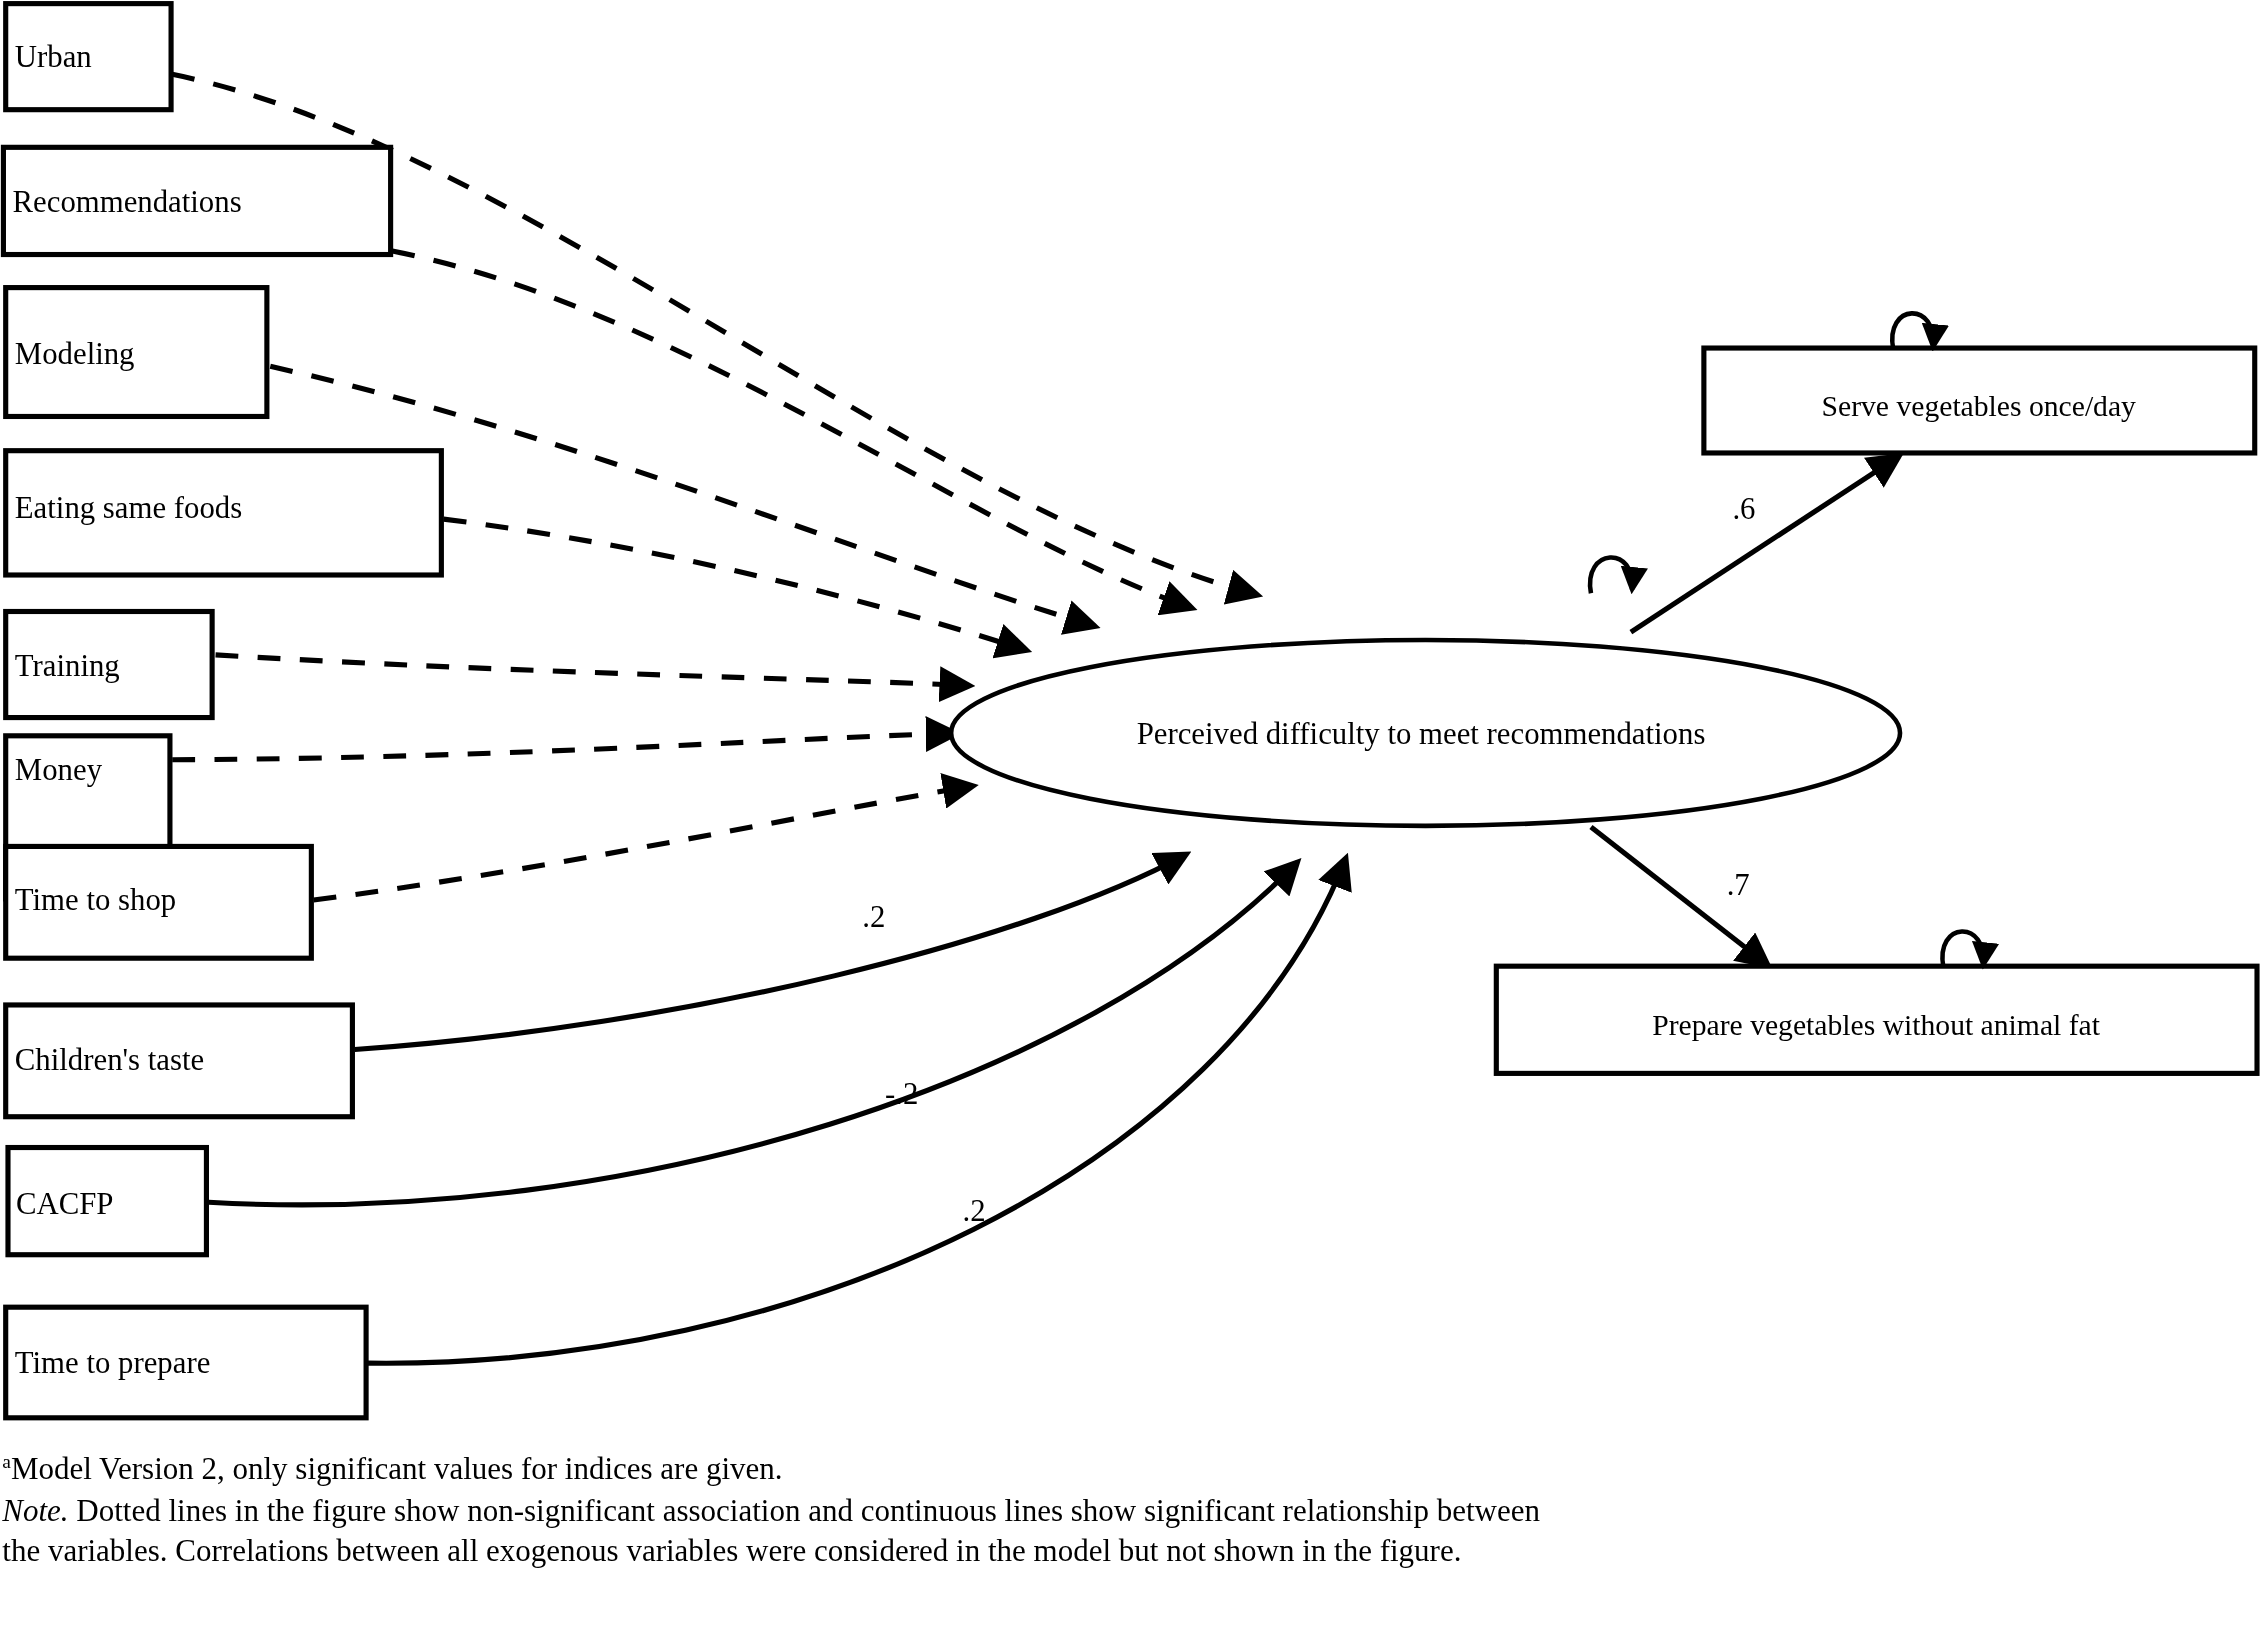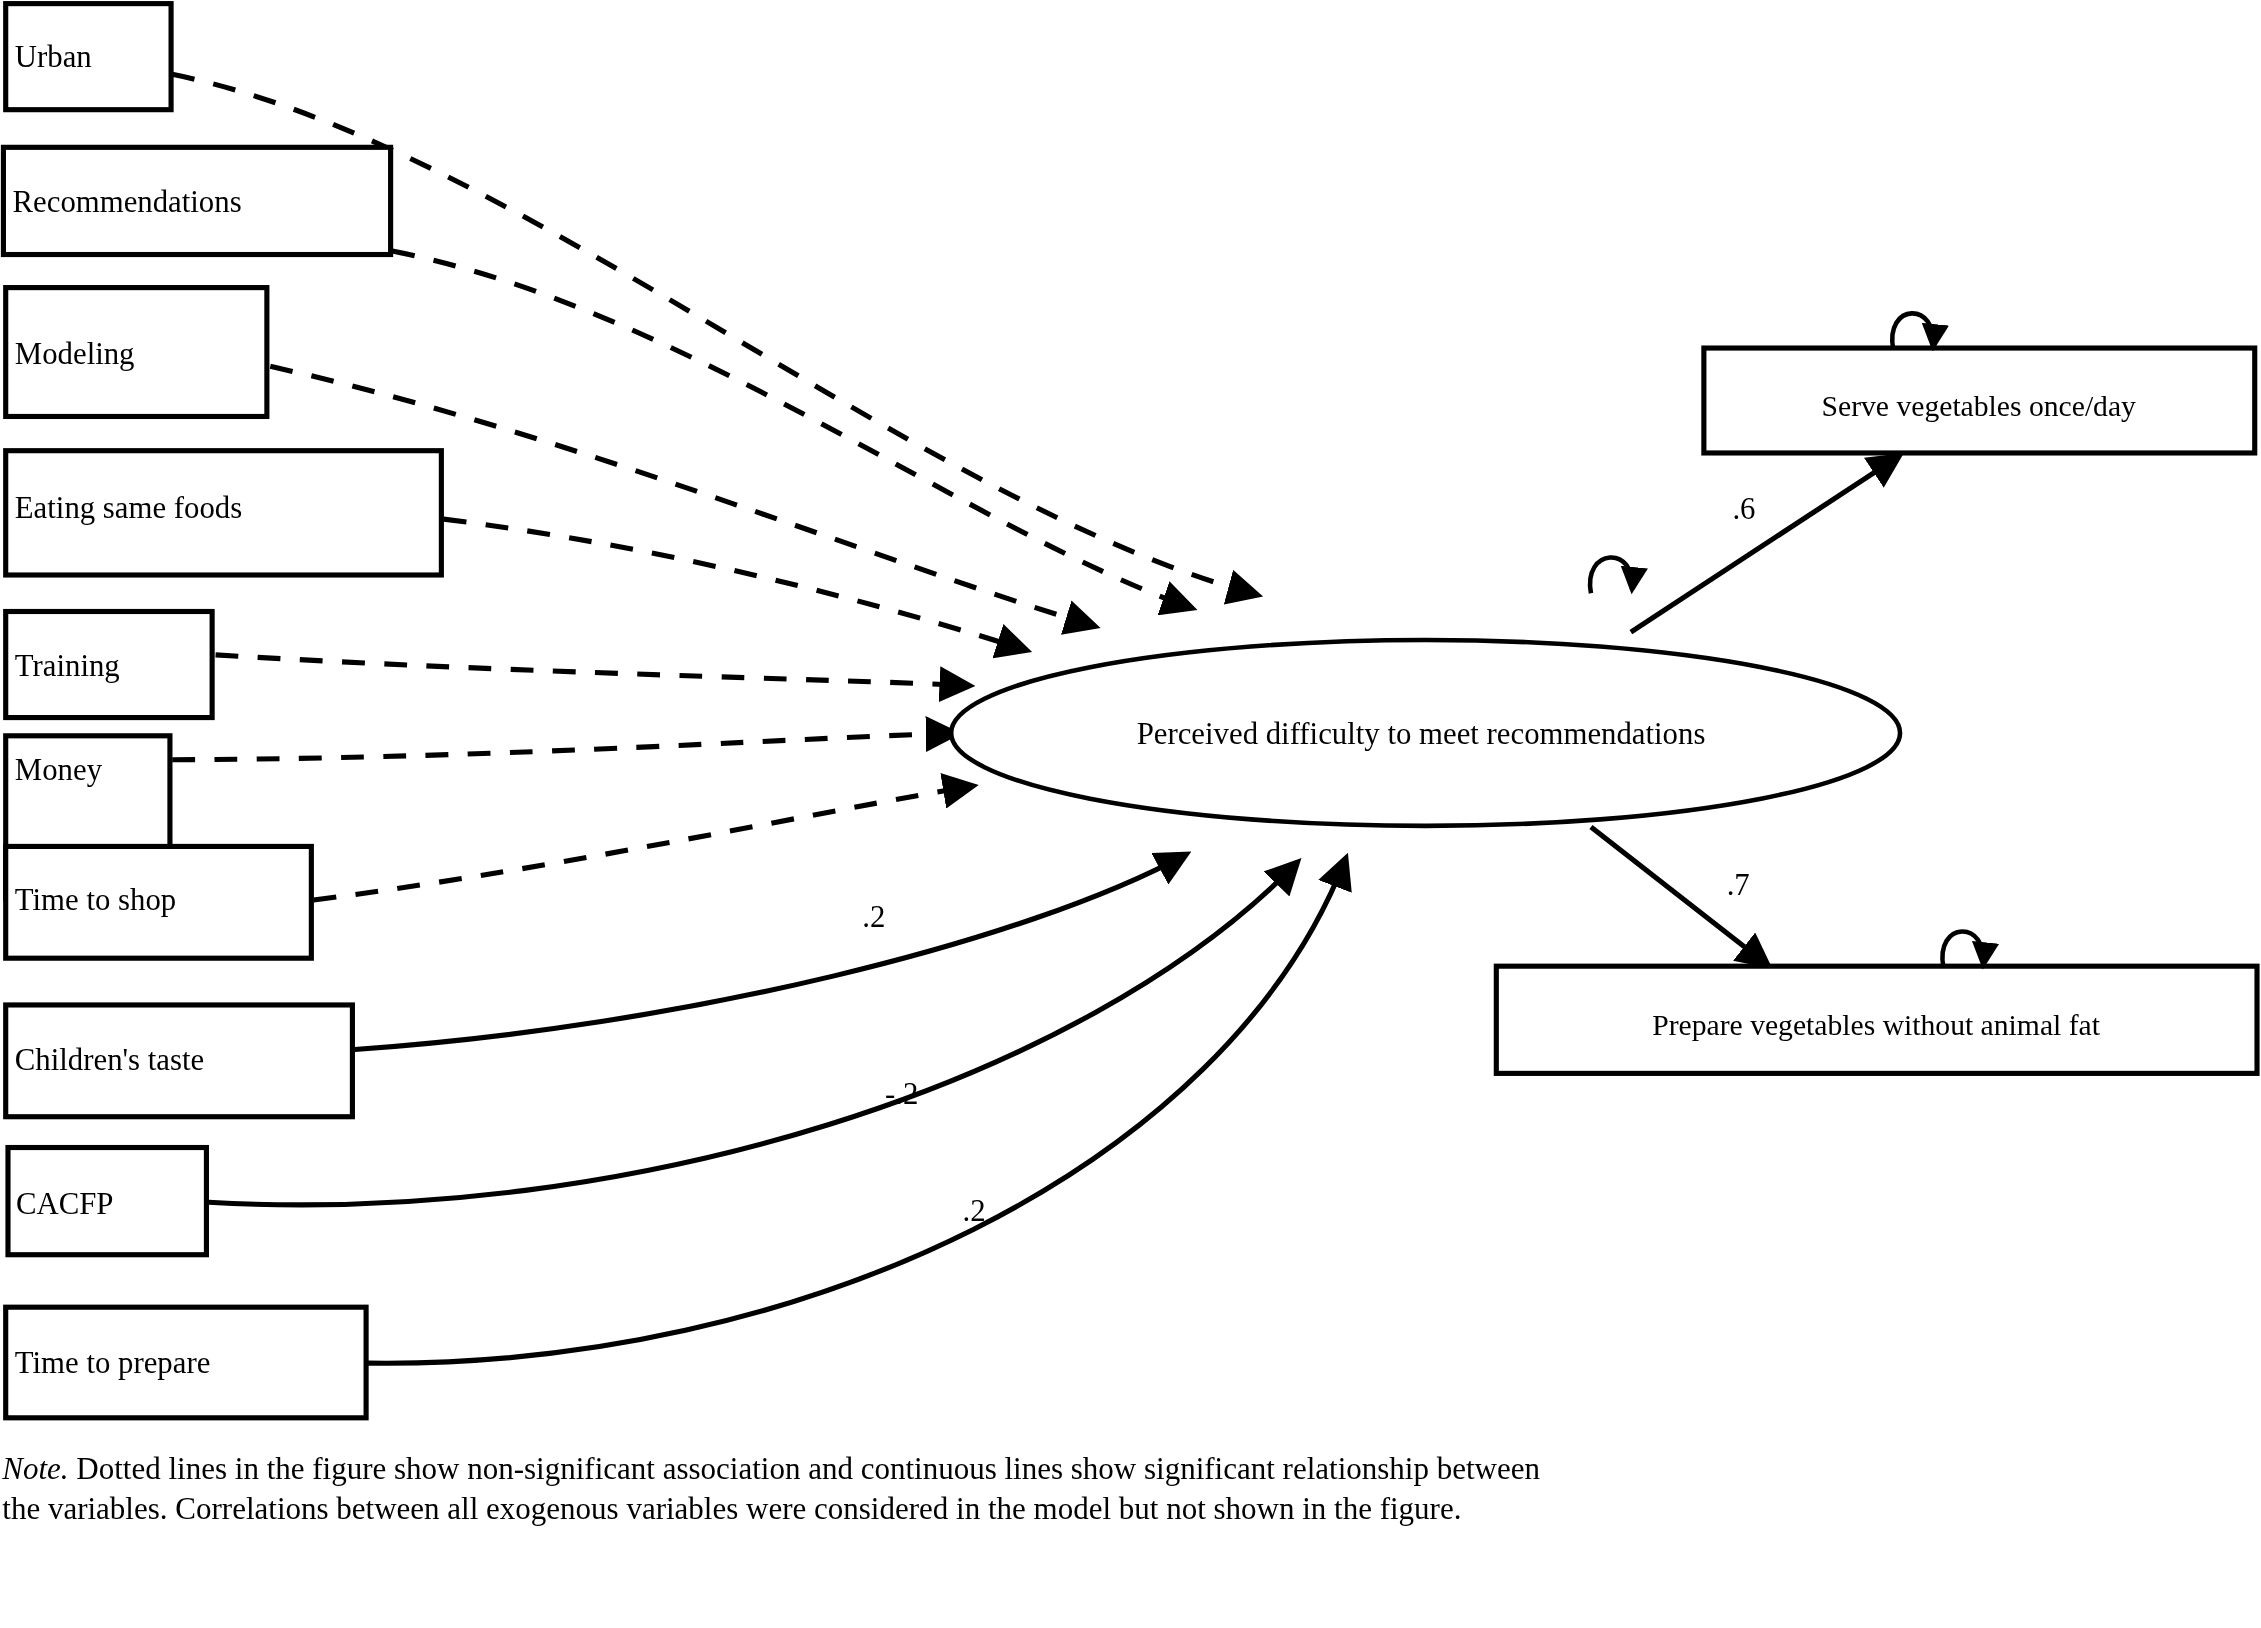--- a/index.html
+++ b/index.html
@@ -110,17 +110,18 @@
     <path class="looppath" marker-end="url(#arrowsm)" d="M 3408 1696 C 3393 1614 3486 1612 3478 1692"></path>
 
     <text class="coef" x="1512" y="1625">.2</text>
     <text class="coef" x="1552" y="1935">-.2</text>
     <text class="coef" x="1688" y="2140">.2</text>
     <text class="coef" x="3038" y="910">.6</text>
     <text class="coef" x="3028" y="1570">.7</text>
   </svg>
 
   <div id="caption">
+    <p><sup>a</sup><span>Model Version 2, only significant values for indices are given.</span></p>
     <p><span class="ital">Note.</span><span> Dotted lines in the figure show non-significant association and continuous lines show significant relationship between the variables. Correlations between all exogenous variables were considered in the model but not shown in the figure.</span></p>
   </div>
 
 </div>
 
 
 </body></html>

